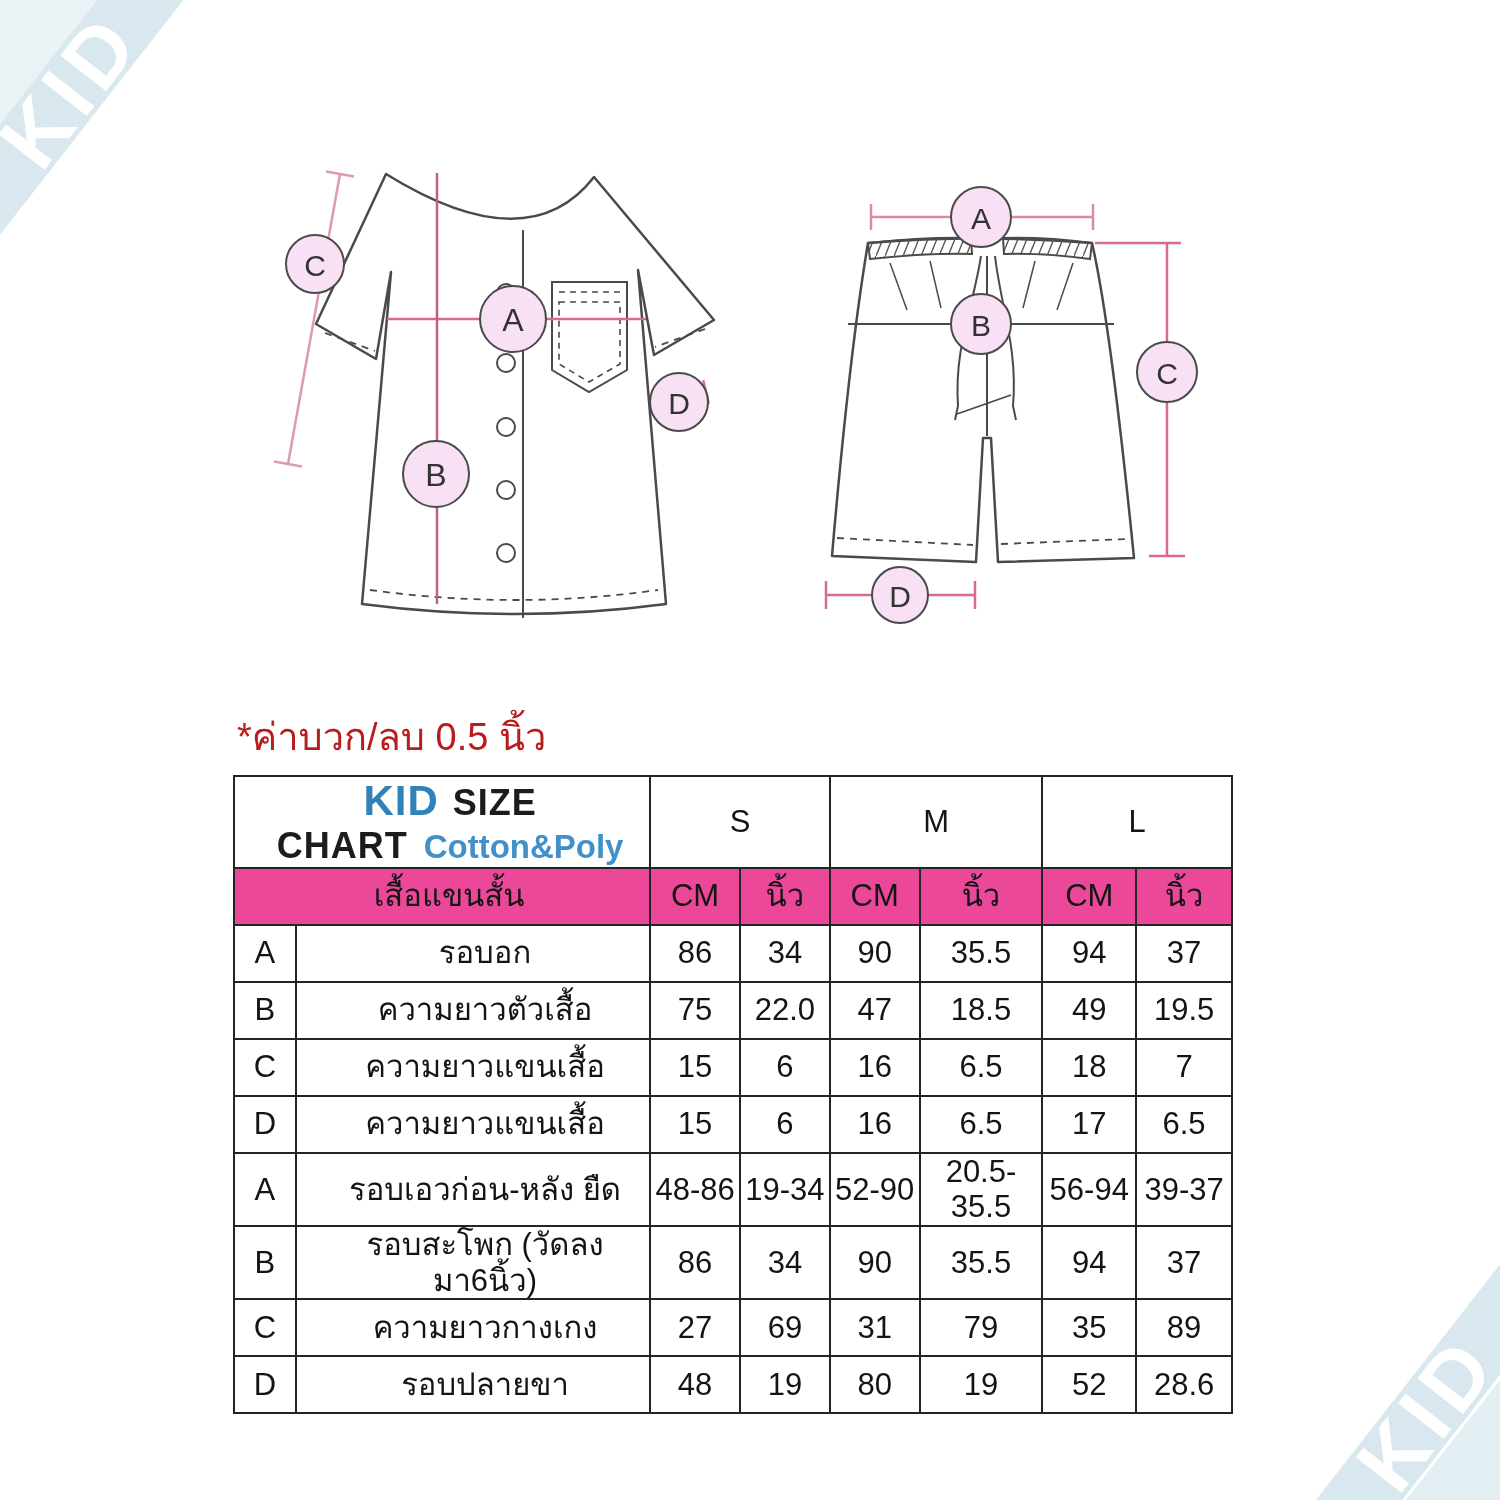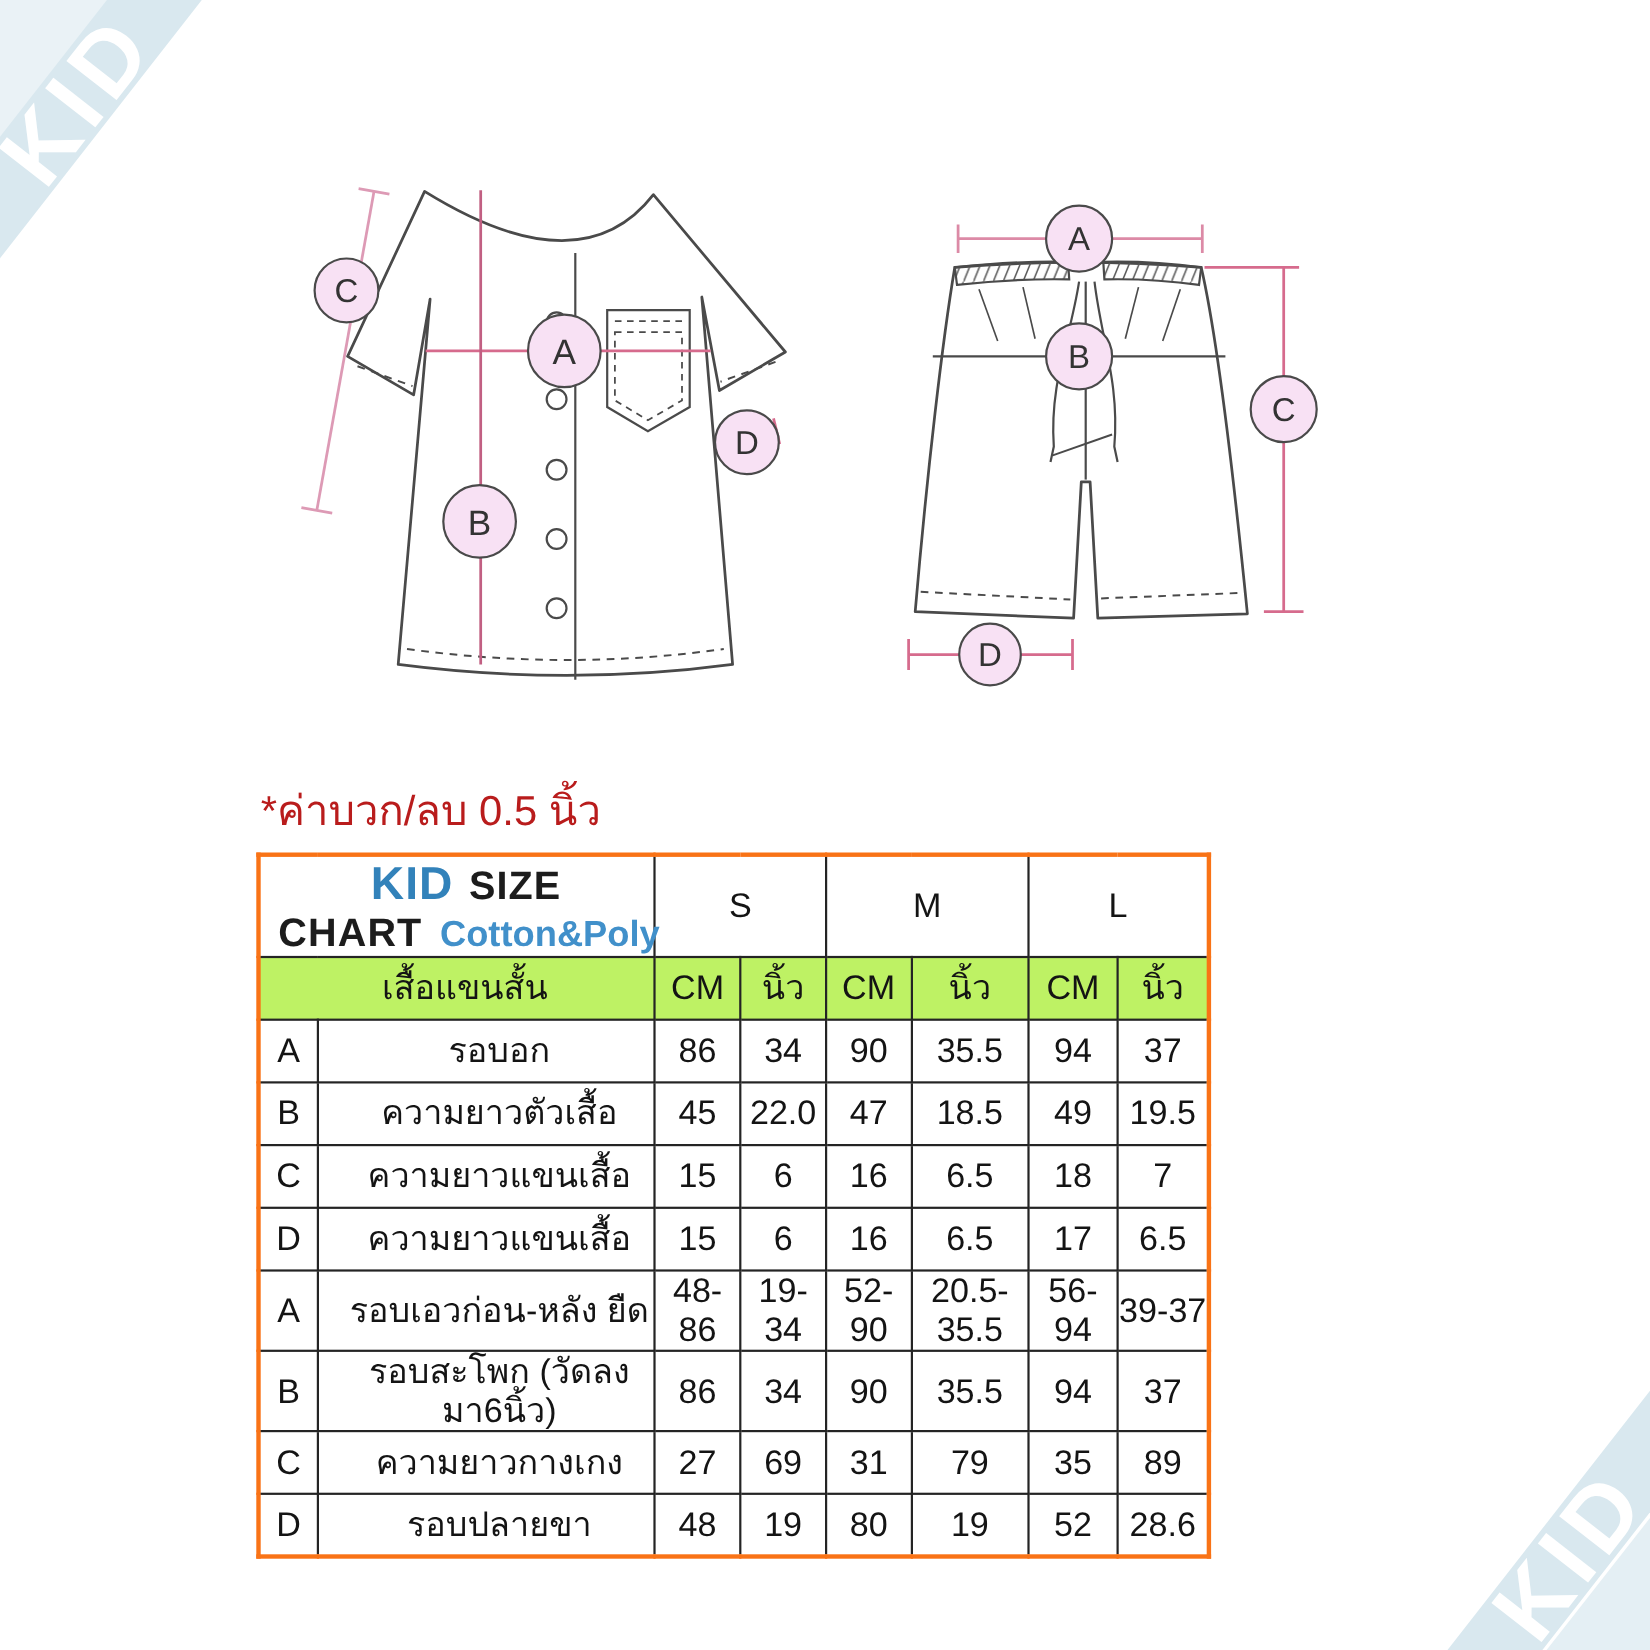--- a/index.html
+++ b/index.html
@@ -12,27 +12,27 @@
 
   
   #shirt-diagram  { position: absolute; left: 258px; top: 152px; z-index: 2; }
   #shorts-diagram { position: absolute; left: 795px; top: 168px; z-index: 2; }
 
   
   .note { position: absolute; left: 237px; top: 706px; font-size: 38px; color: #b91c1c; z-index: 2; }
 
   
   .table-wrap { position: absolute; left: 233px; top: 775px; z-index: 2; }
-  table.size-table { border-collapse: collapse; width: 868px; table-layout: fixed;
-                     border: 4px solid #f97316; }
+  table.size-table { border-collapse: collapse; width: 1000px; table-layout: fixed;
+                     border: 1px solid #f97316; }
   table.size-table td { border: 2px solid #242424; text-align: center; vertical-align: middle;
                         font-size: 31px; color: #141414; line-height: 1.15; }
   tr.hdr td { height: 73px; }
   tr.sec td, tr.datarow td { height: 57px; }
-  tr.sec td { background: #bef264; }
+  tr.sec td { background: #ec4899; }
   td.title-cell { text-align: left; padding-left: 16px; }
   .brand { color: #3282ba; font-size: 42px; font-weight: bold; letter-spacing: 1px; }
   .title-txt { color: #1c1c1c; font-size: 36px; font-weight: 600; letter-spacing: 1px; margin-left: 14px; }
   .subtitle { color: #4190ca; font-size: 33px; font-weight: 600; margin-left: 16px; }
   td.sec-name { text-align: left; padding-left: 14px; font-size: 34px; }
   td.desc { text-align: left; padding-left: 24px; }
 </style>
 </head>
 <body>
 
@@ -195,21 +195,21 @@
           <td>86</td>
           <td>34</td>
           <td>90</td>
           <td>35.5</td>
           <td>94</td>
           <td>37</td>
         </tr>
         <tr class="datarow">
           <td>B</td>
           <td class="desc">ความยาวตัวเสื้อ</td>
-          <td>45</td>
+          <td>75</td>
           <td>22.0</td>
           <td>47</td>
           <td>18.5</td>
           <td>49</td>
           <td>19.5</td>
         </tr>
         <tr class="datarow">
           <td>C</td>
           <td class="desc">ความยาวแขนเสื้อ</td>
           <td>15</td>

